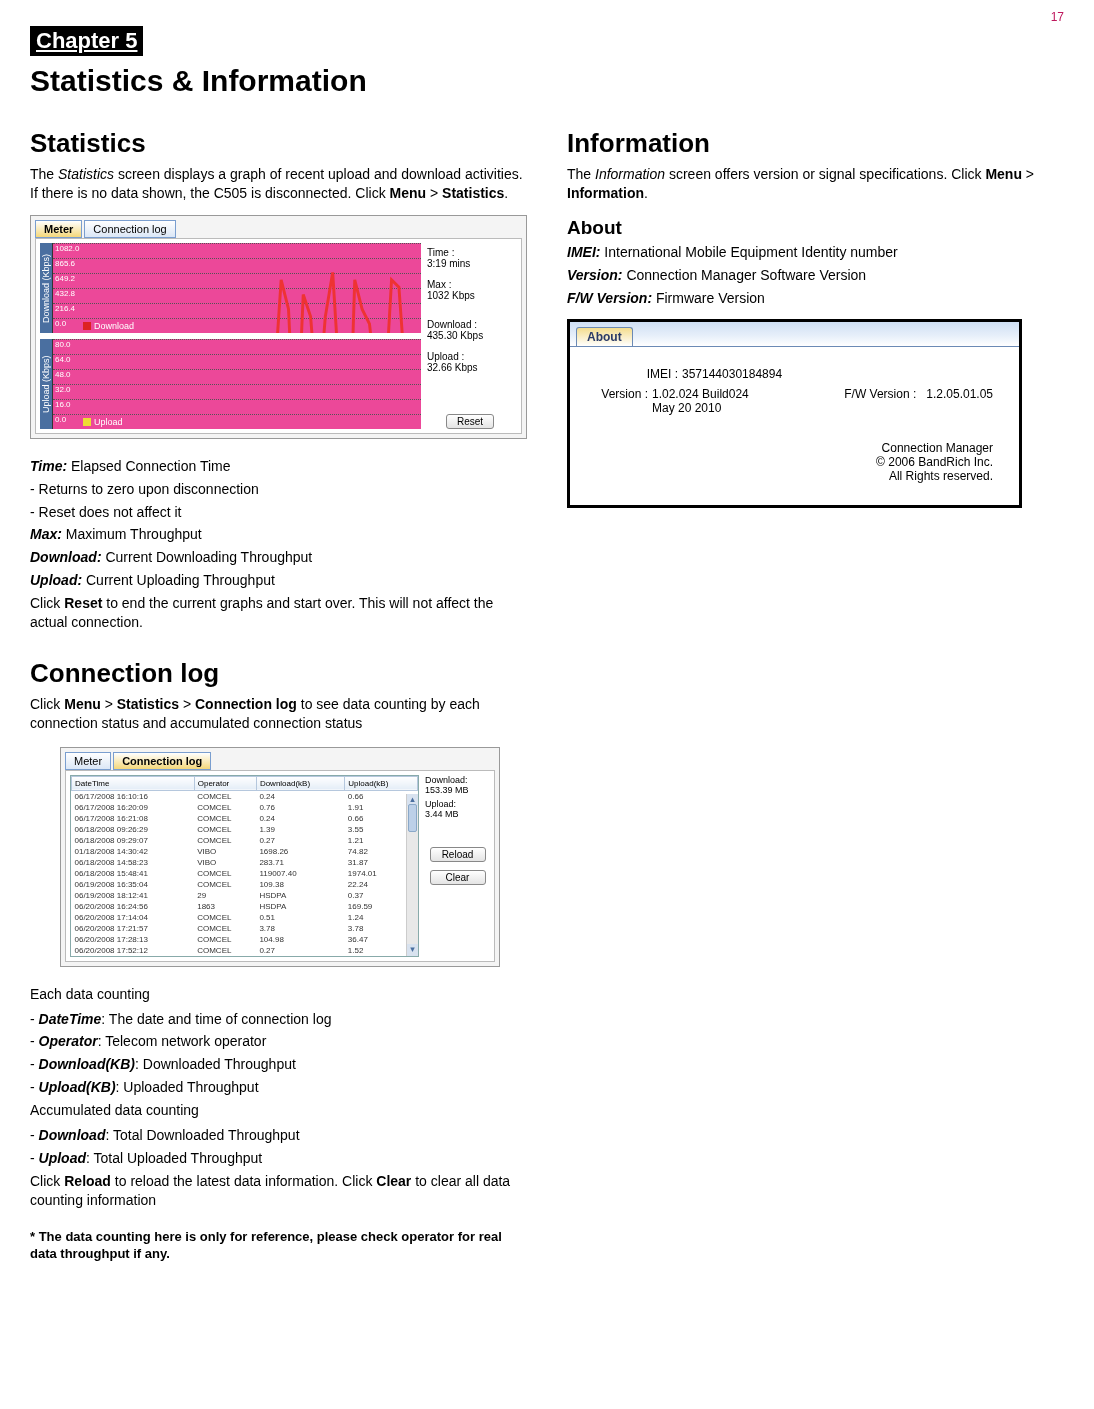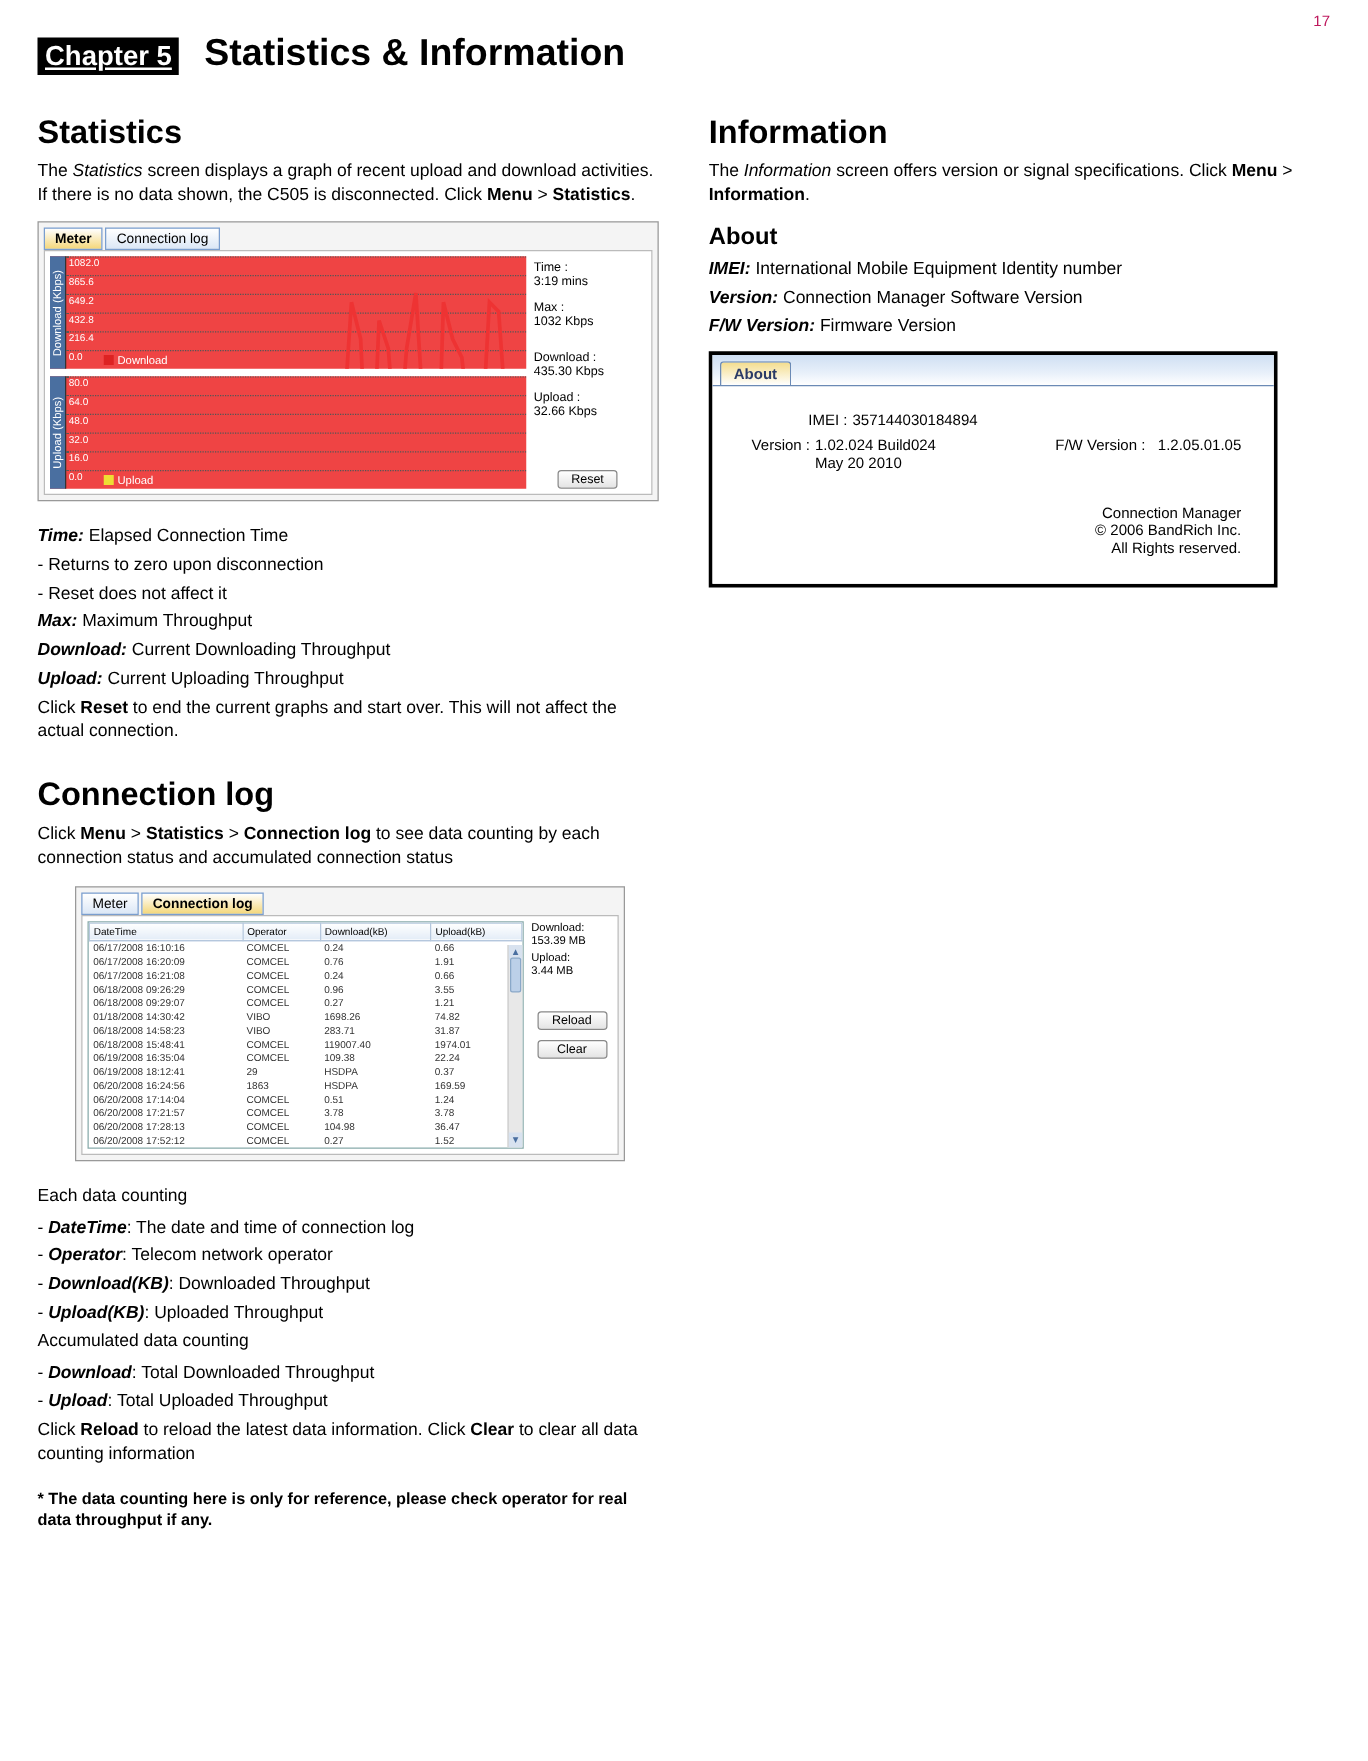--- a/index.html
+++ b/index.html
@@ -14,22 +14,23 @@
   }
   .page-number {
     text-align: right;
     font-size: 12px;
     color: #be185d;
     margin-bottom: 2px;
   }
   .chapter-header {
     display: flex;
     align-items: baseline;
-    gap: 20px;
+    gap: 8px;
     margin-bottom: 30px;
+    flex-direction: column;
   }
   .chapter-tag {
     background: #000;
     color: #fff;
     font-weight: bold;
     font-size: 22px;
     padding: 2px 6px;
     text-decoration: underline;
   }
   .chapter-title {
@@ -79,21 +80,21 @@
   .tab.active { background: linear-gradient(#fff,#f4d77a); font-weight: bold; }
   .meter-body {
     display: flex;
     gap: 6px;
     background: #fff;
     padding: 4px;
     border: 1px solid #bbb;
   }
   .charts-col { flex: 1; display:flex; flex-direction:column; gap:6px;}
   .chart {
-    background: #ef4444;
+    background: #ec4899;
     color: #fff;
     height: 90px;
     font-size: 9px;
     display: flex;
     position: relative;
   }
   .chart.upload { height: 90px; }
   .chart .ylabel {
     writing-mode: vertical-rl;
     transform: rotate(180deg);
@@ -398,21 +399,21 @@
                 </tr>
                 <tr>
                   <td>06/17/2008 16:21:08</td>
                   <td>COMCEL</td>
                   <td>0.24</td>
                   <td>0.66</td>
                 </tr>
                 <tr>
                   <td>06/18/2008 09:26:29</td>
                   <td>COMCEL</td>
-                  <td>0.96</td>
+                  <td>1.39</td>
                   <td>3.55</td>
                 </tr>
                 <tr>
                   <td>06/18/2008 09:29:07</td>
                   <td>COMCEL</td>
                   <td>0.27</td>
                   <td>1.21</td>
                 </tr>
                 <tr>
                   <td>01/18/2008 14:30:42</td>

